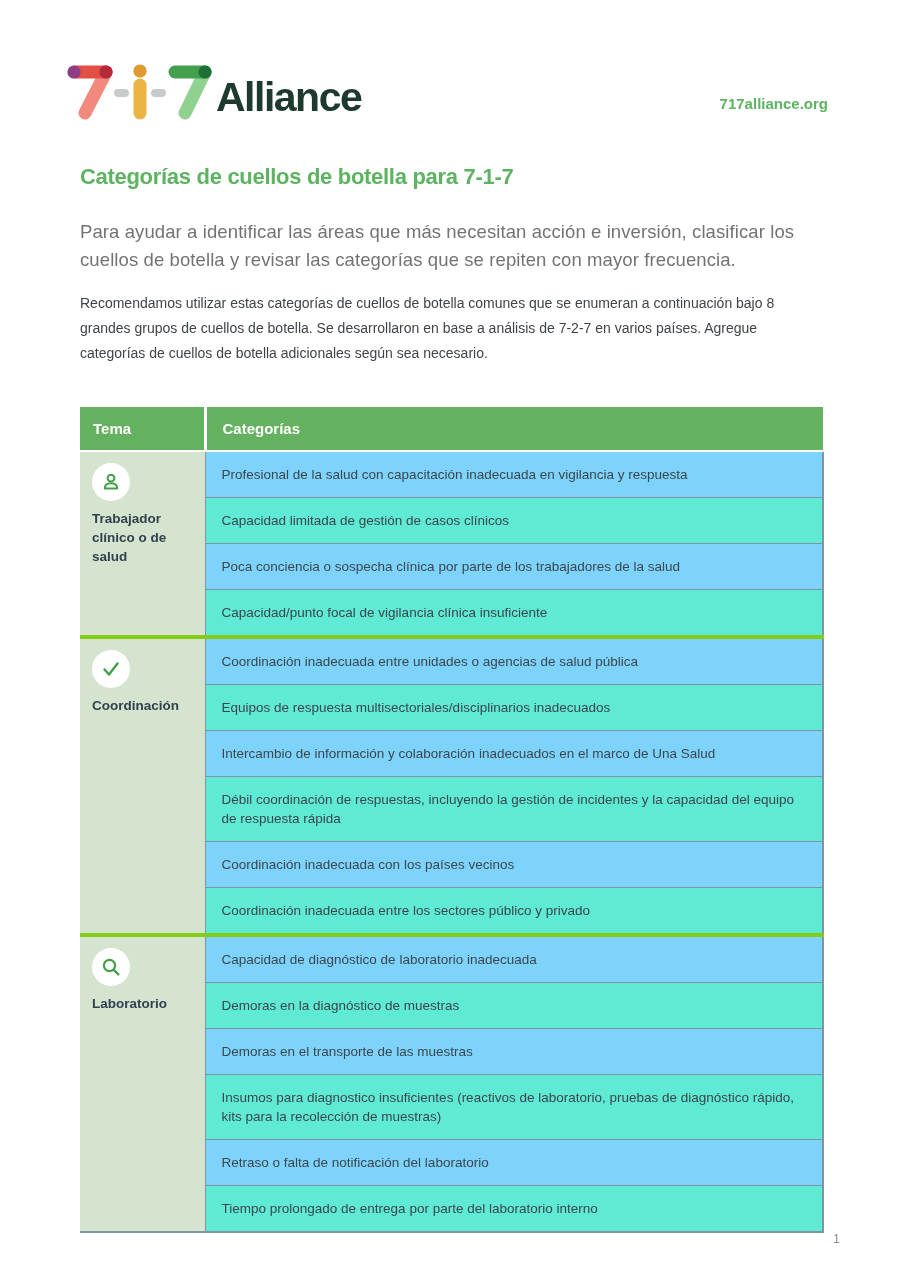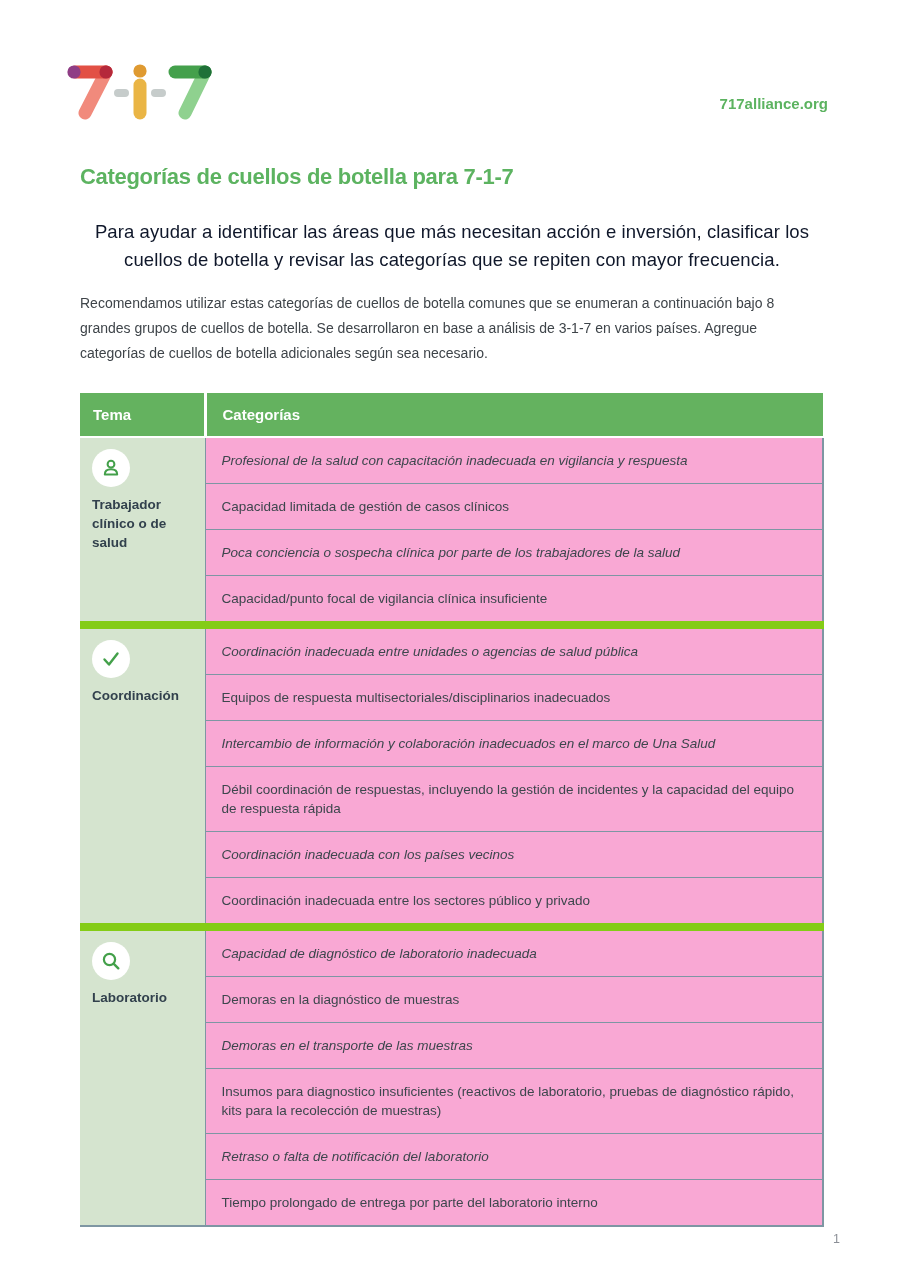--- a/index.html
+++ b/index.html
@@ -30,31 +30,31 @@
 
   
   .content { margin: 0 84px 0 80px; }
   .doc-title {
     margin-top: 44px;
     font-size: 22px; font-weight: 800; color: #5cb360;
     letter-spacing: -0.3px;
   }
   .lead {
     margin-top: 28px;
-    font-size: 18.5px; font-weight: 500; color: #0f172a;
-    line-height: 1.5; letter-spacing: 0.1px; text-align: center;
+    font-size: 18.5px; font-weight: 500; color: #737373;
+    line-height: 1.5; letter-spacing: 0.1px;
   }
   .body-text {
     margin-top: 17px; max-width: 736px;
     font-size: 14px; color: #3e4449; line-height: 1.8;
   }
 
   
   table.bn-table {
-    margin-top: 27px;
+    margin-top: 41px;
     width: 744px;
     border-collapse: collapse;
     border-bottom: 2px solid #7e96a3;
   }
   .bn-table th {
     background: #64b25f; color: #ffffff;
     font-size: 15px; font-weight: 700; text-align: left;
     padding: 13px 16px;
     border-bottom: 2px solid #ffffff;
   }
@@ -70,28 +70,28 @@
     width: 38px; height: 38px; border-radius: 50%;
     background: #ffffff;
     display: flex; align-items: center; justify-content: center;
   }
   .theme-label {
     margin-top: 9px;
     font-size: 13.5px; font-weight: 700; color: #32414d;
     line-height: 1.4;
   }
   .cat-cell {
-    background: #f9a8d4;
+    background: #5eead4;
     font-size: 13.5px; color: #3d464d; line-height: 19px;
     padding: 13px 16px;
     border-bottom: 1.5px solid #7e96a3;
     border-right: 2px solid #7e96a3;
   }
-  .cat-cell.alt { background: #f9a8d4; font-style: italic; }
-  tr.section-start > td { border-top: 8px solid #84cc16; }
+  .cat-cell.alt { background: #7dd3fc; }
+  tr.section-start > td { border-top: 4px solid #84cc16; }
 
   
   .page-number {
     position: absolute; right: 68px; bottom: 32px;
     font-size: 12.5px; color: #8b8f96;
   }
 </style>
 </head>
 <body>
 
@@ -110,28 +110,29 @@
 
         <line x1="78" y1="27" x2="78" y2="55" stroke="#eab545" stroke-width="13" stroke-linecap="round"></line>
         <circle cx="78" cy="13" r="6.6" fill="#df9a31"></circle>
 
         <line x1="93" y1="35" x2="100" y2="35" stroke="#c6cccb" stroke-width="8" stroke-linecap="round"></line>
 
         <line x1="143" y1="14" x2="123" y2="55" stroke="#8fd18f" stroke-width="13" stroke-linecap="round"></line>
         <line x1="113" y1="14" x2="143" y2="14" stroke="#44a04c" stroke-width="13" stroke-linecap="round"></line>
         <circle cx="143" cy="14" r="6.6" fill="#1f7038"></circle>
       </svg>
+      <span class="logo-word">Alliance</span>
     </div>
     <a class="site-link" href="#">717alliance.org</a>
   </div>
 
   <div class="content">
     <h1 class="doc-title">Categorías de cuellos de botella para 7-1-7</h1>
     <p class="lead">Para ayudar a identificar las áreas que más necesitan acción e inversión, clasificar los cuellos de botella y revisar las categorías que se repiten con mayor frecuencia.</p>
-    <p class="body-text">Recomendamos utilizar estas categorías de cuellos de botella comunes que se enumeran a continuación bajo 8 grandes grupos de cuellos de botella. Se desarrollaron en base a análisis de 3-1-7 en varios países. Agregue categorías de cuellos de botella adicionales según sea necesario.</p>
+    <p class="body-text">Recomendamos utilizar estas categorías de cuellos de botella comunes que se enumeran a continuación bajo 8 grandes grupos de cuellos de botella. Se desarrollaron en base a análisis de 7-2-7 en varios países. Agregue categorías de cuellos de botella adicionales según sea necesario.</p>
 
     <table class="bn-table">
       <thead>
         <tr>
           <th class="col-tema">Tema</th>
           <th class="col-cat">Categorías</th>
         </tr>
       </thead>
       <tbody>
           <tr>

